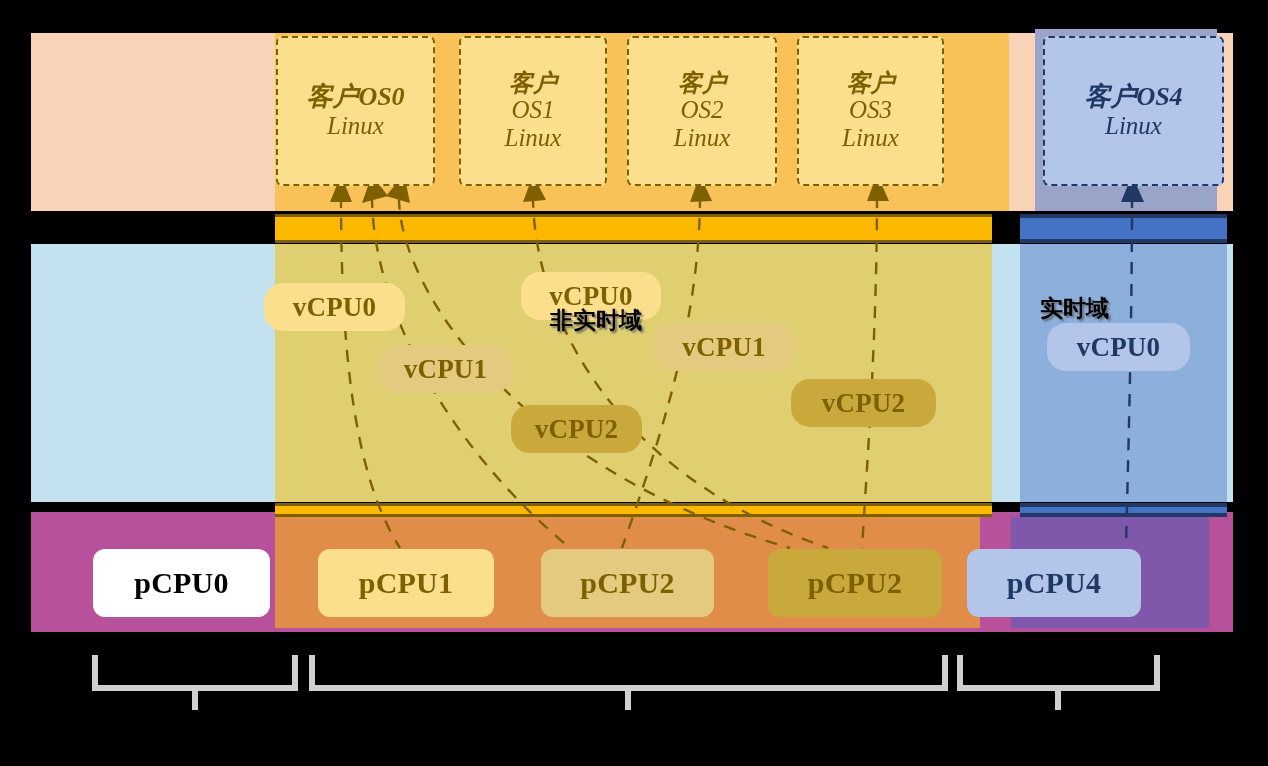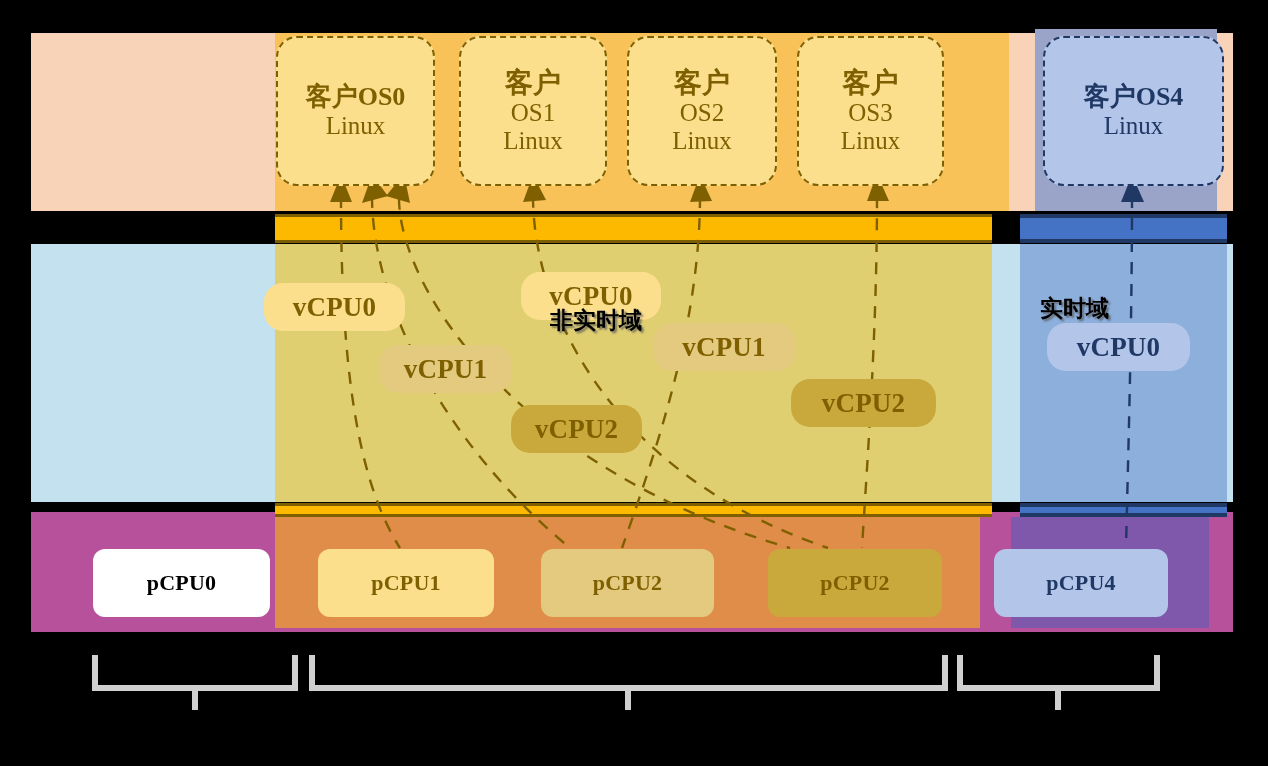--- a/index.html
+++ b/index.html
@@ -38,33 +38,34 @@
   
   .col-rt-guest   { left: 1035px; top: 29px;  width: 182px; height: 182px; background: #9aa4c8; }
   .col-rt-hyp-top { left: 1020px; top: 214px; width: 207px; height: 29px; background: #4472c4; border-top: 4px solid #1f3864; border-bottom: 4px solid #1f3864; }
   .col-rt-vcpu    { left: 1020px; top: 244px; width: 207px; height: 258px; background: #8cafdc; }
   .col-rt-hyp-bot { left: 1020px; top: 503px; width: 207px; height: 14px; background: #4472c4; border-top: 4px solid #1f3864; border-bottom: 4px solid #1f3864; }
   .col-rt-pcpu    { left: 1011px; top: 517px; width: 198px; height: 111px; background: #8058ab; }
 
   
   .guest-box {
     border: 2px dashed #7f6000;
-    border-radius: 21px;
+    border-radius: 6px;
     background: #fcdf8d;
     color: #7f6000;
     display: flex;
     flex-direction: column;
     align-items: center;
     justify-content: center;
     text-align: center;
     line-height: 1.12;
     top: 36px;
     height: 150px;
-  }
-  .guest-box .zh { font-weight: bold; font-size: 28px; }
+    font-style: italic;
+  }
+  .guest-box .zh { font-weight: bold; font-size: 24px; }
   .guest-box .en { font-size: 25px; }
   .guest-box.one-line .zh { font-size: 26px; }
 
   .g0 { left: 276px; width: 159px; }
   .g1 { left: 459px; width: 148px; }
   .g2 { left: 627px; width: 150px; }
   .g3 { left: 797px; width: 147px; }
   .g4 {
     left: 1043px; width: 181px;
     background: #b3c6ea;
@@ -90,28 +91,28 @@
   .v-d { left: 521px; top: 272px;  width: 140px; background: #fcdf8d; }
   .v-e { left: 653px; top: 323px;  width: 142px; background: #e3ca7e; }
   .v-f { left: 791px; top: 379px;  width: 145px; background: #caa93c; }
   .v-rt { left: 1047px; top: 323px; width: 143px; background: #b3c6ea; color: #1f3864; }
 
   
   .pchip {
     top: 549px;
     height: 68px;
     border-radius: 12px;
-    font-size: 22px;
+    font-size: 30px;
     font-weight: bold;
   }
   .p0 { left: 93px;  width: 177px; background: #ffffff; color: #000000; }
   .p1 { left: 318px; width: 176px; background: #fcdf8d; color: #7f6000; }
   .p2 { left: 541px; width: 173px; background: #e3ca7e; color: #7f6000; }
   .p3 { left: 768px; width: 174px; background: #caa93c; color: #7f6000; }
-  .p4 { left: 994px; width: 174px; background: #b3c6ea; color: #1f3864; }
+  .p4 { left: 967px; width: 174px; background: #b3c6ea; color: #1f3864; }
 
   
   .domain-label {
     font-family: "DejaVu Sans", "Liberation Sans", sans-serif;
     font-weight: bold;
     font-size: 23px;
     color: #000000;
     text-shadow: 2px 2px 2px rgba(90,90,90,.75);
     white-space: nowrap;
   }

